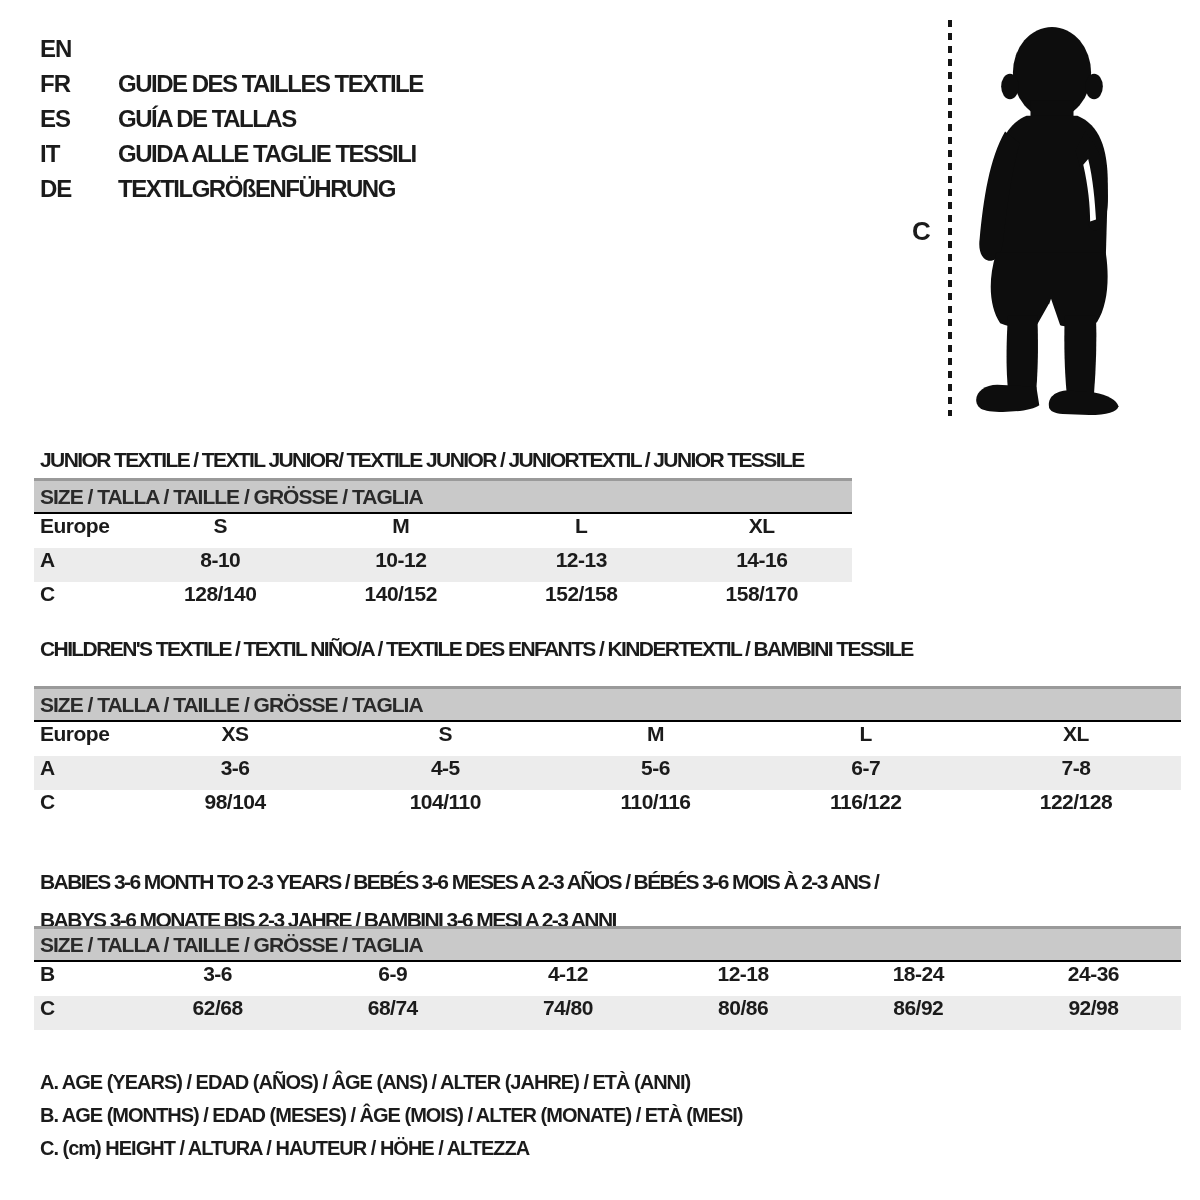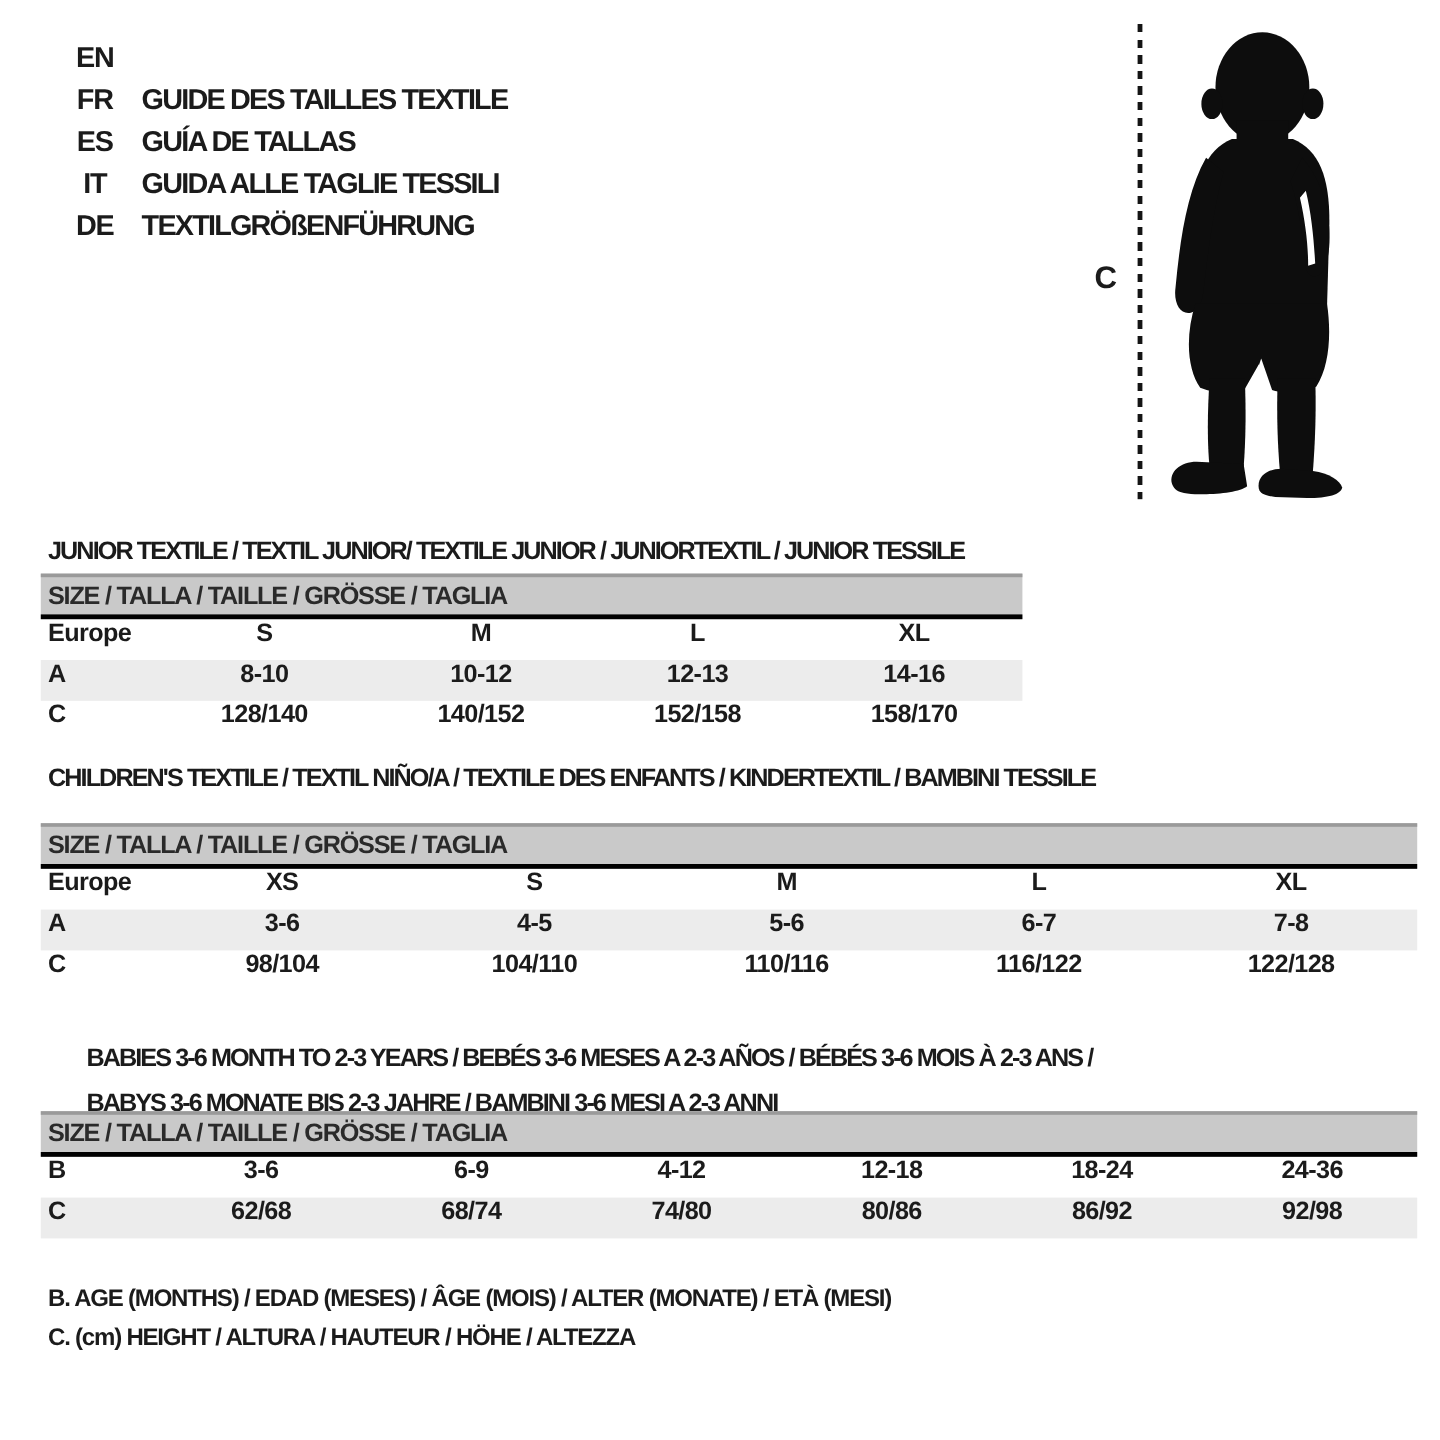--- a/index.html
+++ b/index.html
@@ -4,45 +4,45 @@
 <style>
   html,body{margin:0;padding:0;background:#ffffff;}
   .canvas{
     position:relative;width:1200px;height:1200px;background:#ffffff;overflow:hidden;
     font-family:"Liberation Sans", sans-serif;color:#1b1b1b;
   }
   .abs{position:absolute;}
 
   
   .lang{left:40px;top:31px;}
-  .lang-row{display:flex;height:35px;align-items:center;text-align:center;}
+  .lang-row{display:flex;height:35px;align-items:center;}
   .lang-code{width:78px;font-size:24px;font-weight:bold;letter-spacing:-1px;}
   .lang-label{font-size:24px;font-weight:bold;letter-spacing:-1.5px;white-space:nowrap;}
 
   
   .dash-line{left:948px;top:20px;width:4px;height:396px;
     background:repeating-linear-gradient(to bottom,#141414 0 7px,transparent 7px 13px);}
   .fig-c{left:912px;top:216px;font-size:26px;font-weight:bold;}
   .silhouette{left:962px;top:22px;}
 
   
   .heading{font-size:21px;font-weight:bold;letter-spacing:-1.6px;white-space:nowrap;line-height:24px;}
   .h-junior{left:40px;top:431px;}
   .h-children{left:40px;top:620px;}
-  .h-babies{left:40px;top:846px;line-height:38px;margin-left:32px;}
+  .h-babies{left:40px;top:846px;line-height:38px;}
   .legend{left:40px;top:1066px;}
   .legend-line{font-size:20px;font-weight:bold;letter-spacing:-1px;line-height:33px;white-space:nowrap;}
 
   
   .stable{position:absolute;}
   .t-junior{left:34px;top:478px;width:818px;}
   .t-children{left:34px;top:686px;width:1147px;}
   .t-babies{left:34px;top:926px;width:1147px;}
   .band{
-    height:31px;background:#c9c9c9;border-top:3px solid #9a9a9a;border-bottom:4px solid #000000;
+    height:31px;background:#c9c9c9;border-top:3px solid #9a9a9a;border-bottom:2px solid #000000;
     display:flex;align-items:center;padding-left:6px;
     font-size:21px;font-weight:bold;letter-spacing:-1px;color:#2a2a2a;white-space:nowrap;
   }
   .trow{display:flex;height:34px;align-items:flex-start;}
   .trow.shaded{background:#ececec;}
   .tlabel{width:90px;padding-left:6px;font-size:21px;font-weight:bold;letter-spacing:-0.5px;}
   .tcell{flex:1;text-align:center;font-size:21px;font-weight:bold;letter-spacing:-0.5px;}
 </style>
 </head>
 <body>
@@ -175,17 +175,18 @@
           <div class="tcell">68/74</div>
           <div class="tcell">74/80</div>
           <div class="tcell">80/86</div>
           <div class="tcell">86/92</div>
           <div class="tcell">92/98</div>
         </div>
       </div>
   </div>
 
   <section class="abs legend">
+    <div class="legend-line">A. AGE (YEARS) / EDAD (AÑOS) / ÂGE (ANS) / ALTER (JAHRE) / ETÀ (ANNI)</div>
     <div class="legend-line">B. AGE (MONTHS) / EDAD (MESES) / ÂGE (MOIS) / ALTER (MONATE) / ETÀ (MESI)</div>
     <div class="legend-line">C. (cm) HEIGHT / ALTURA / HAUTEUR / HÖHE / ALTEZZA</div>
   </section>
 
 </div>
 
 </body></html>

